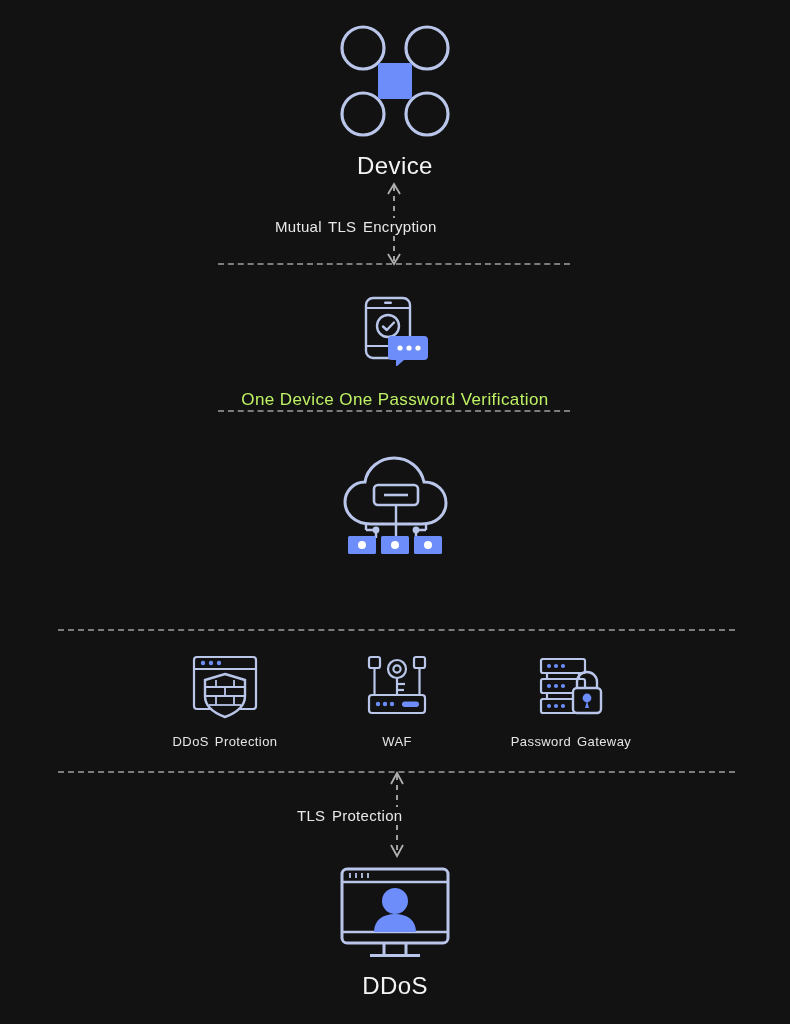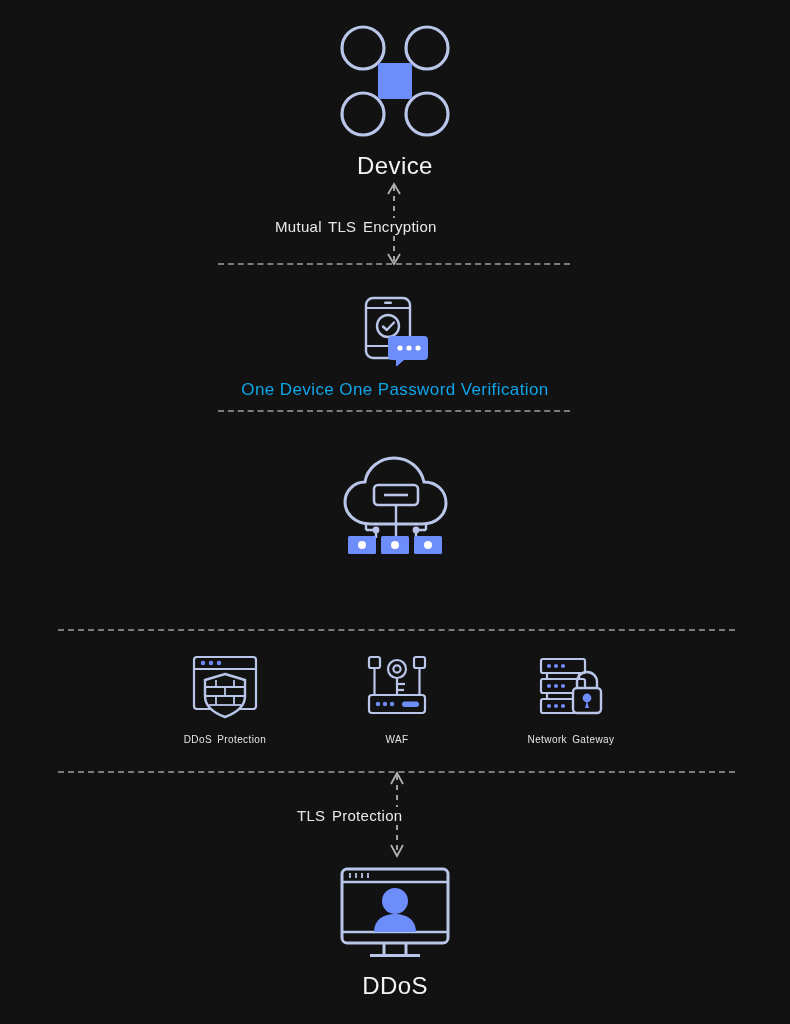--- a/index.html
+++ b/index.html
@@ -36,25 +36,25 @@
     white-space: nowrap;
     letter-spacing: 0.4px;
   }
   .label-lg {
     font-size: 24px;
     margin-top: 12px;
     color: #f4f4f4;
   }
   .label-md {
     font-size: 17px;
-    margin-top: 14px;
-    color: #0ea5e9;
+    margin-top: 24px;
+    color: #bef264;
   }
   .label-sm {
-    font-size: 10px;
+    font-size: 13px;
     margin-top: 14px;
     color: #e5e5e5;
     word-spacing: 2px;
   }
   .divider {
     position: absolute;
     height: 0;
     border-top: 2px dashed #8f8f8f;
     opacity: 0.85;
   }
@@ -238,21 +238,21 @@
             <circle cx="23" cy="52" r="2.1"></circle>
             <circle cx="30" cy="52" r="2.1"></circle>
         </g>
 
         <path d="M44 34 v-6 a10 10 0 0 1 20 0 v6" fill="none" stroke="#b9c6ea" stroke-width="2.4"></path>
         <rect x="40" y="34" width="28" height="25" rx="4" fill="#121212" stroke="#b9c6ea" stroke-width="2.4"></rect>
         <circle cx="54" cy="44" r="4.4" fill="#6d8dfa"></circle>
         <path d="M54 47 l-2 7 h4 z" fill="#6d8dfa"></path>
       </svg>
     </span>
-    <span class="node-label label-sm">Network Gateway</span>
+    <span class="node-label label-sm">Password Gateway</span>
   </div>
 
   <div class="divider" style="left:58px; top:771px; width:677px;"></div>
 
   <svg class="arrow-layer" width="790" height="1024" style="left:0; top:0;">
     <g stroke="#b0b0b0" stroke-width="1.8" fill="none">
       <line x1="397" y1="775" x2="397" y2="855" stroke-dasharray="5,5"></line>
       <polyline points="391,784 397,773 403,784"></polyline>
       <polyline points="391,845 397,856 403,845"></polyline>
     </g>

